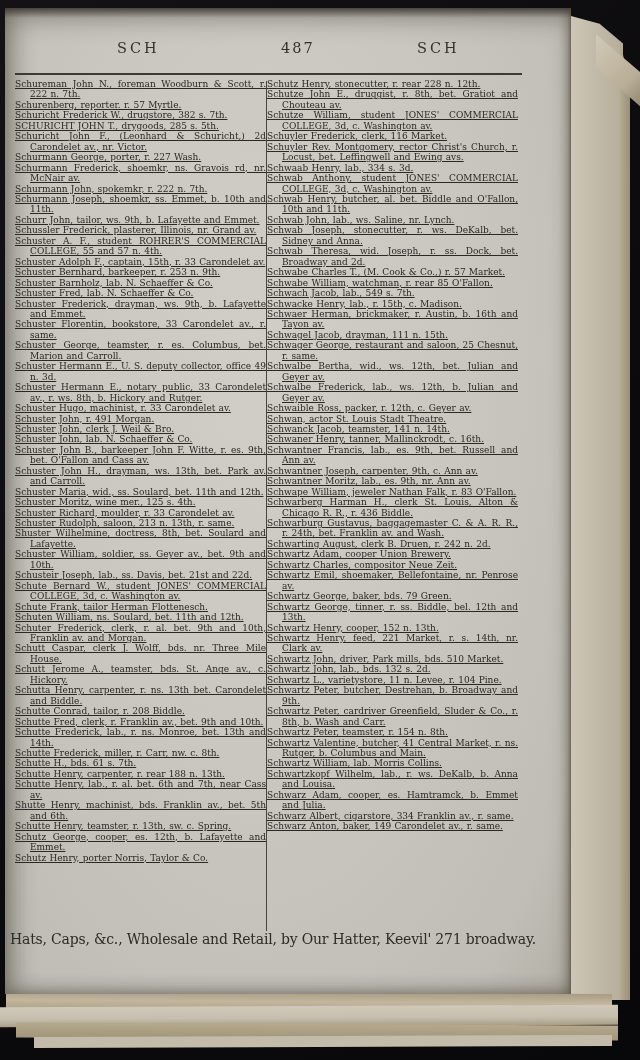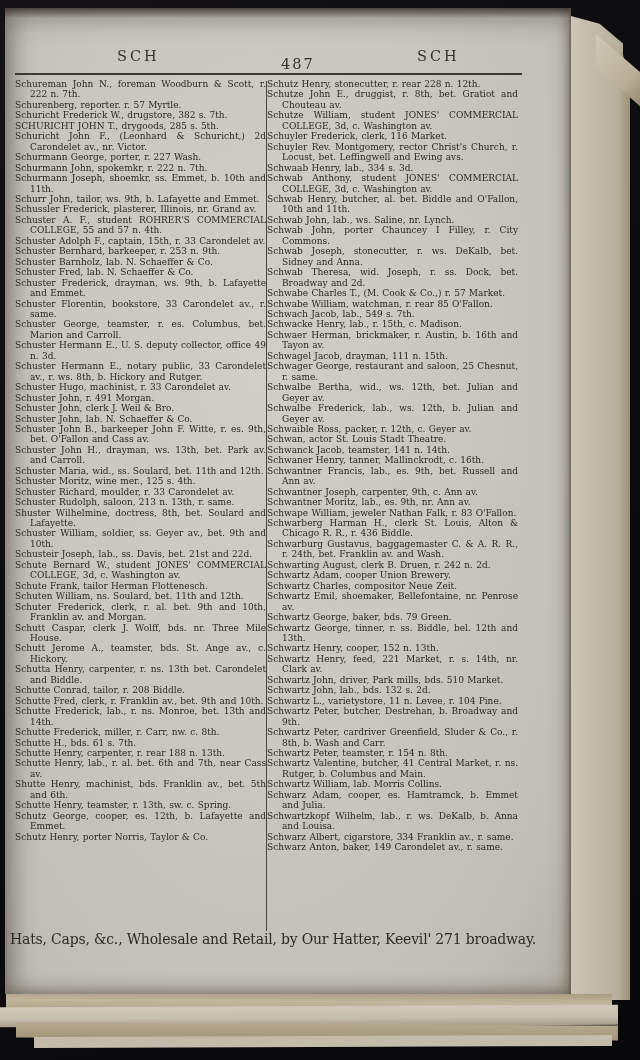--- a/index.html
+++ b/index.html
@@ -32,30 +32,30 @@
   .page{position:absolute;left:5px;top:8px;width:566px;height:986px;
       background:radial-gradient(ellipse at 45% 35%, #d0cec7 0%, #c9c7c0 45%, #bfbdb5 85%, #b3b0a6 100%);
       box-shadow:inset 0 14px 22px rgba(40,34,24,.28),
                  inset 14px 0 20px rgba(40,34,24,.18),
                  inset -4px 0 8px rgba(60,52,38,.25),
                  inset 0 -8px 14px rgba(60,52,38,.18);}
   .page-right-crease{position:absolute;right:0;top:0;width:3px;height:100%;
       background:linear-gradient(90deg,rgba(90,80,60,0),rgba(90,80,60,.55));}
 
   
-  .hdr{position:absolute;top:40px;left:0;width:520px;height:22px;color:#35322c;}
+  .hdr{position:absolute;top:32px;left:0;width:520px;height:22px;color:#35322c;}
   .hdr span{position:absolute;font-size:14.5px;letter-spacing:3px;}
   .hdr .h-left{left:112px;}
-  .hdr .h-num{left:276px;letter-spacing:2px;margin-top:8px;}
+  .hdr .h-num{left:276px;letter-spacing:2px;}
   .hdr .h-right{left:412px;}
   .hdr-rule{position:absolute;top:65px;left:10px;width:507px;height:2px;background:#3d3a33;}
 
   
   .cols{position:absolute;top:71px;left:10px;width:508px;height:854px;display:flex;}
-  .col{width:251px;overflow:hidden;color:#2b2925;}
+  .col{width:251px;overflow:hidden;color:#2b2925;text-decoration:underline;}
   .col.right{}
   .col-divider{width:1px;height:850px;background:#49453c;margin-top:2px;}
   .entry{font-size:9px;line-height:10.45px;text-align:justify;
          padding-left:15px;text-indent:-15px;
          word-spacing:.4px;}
 
   
   .footer-ad{position:absolute;top:923px;left:5px;width:512px;
       font-size:14px;letter-spacing:-0.2px;white-space:nowrap;
       color:#2e2b26;}
@@ -89,20 +89,21 @@
 
     <div class="cols">
       <div class="col left">
 
       <div class="entry">Schureman John N., foreman Woodburn &amp; Scott, r. 222 n. 7th.</div>
           <div class="entry">Schurenberg, reporter. r. 57 Myrtle.</div>
           <div class="entry">Schuricht Frederick W., drugstore, 382 s. 7th.</div>
           <div class="entry">SCHURICHT JOHN T., drygoods, 285 s. 5th.</div>
           <div class="entry">Schuricht John F., (Leonhard &amp; Schuricht,) 2d Carondelet av., nr. Victor.</div>
           <div class="entry">Schurmann George, porter, r. 227 Wash.</div>
+          <div class="entry">Schurmann Frederick, shoemkr, ns. Gravois rd, nr. McNair av.</div>
           <div class="entry">Schurmann John, spokemkr, r. 222 n. 7th.</div>
           <div class="entry">Schurmann Joseph, shoemkr, ss. Emmet, b. 10th and 11th.</div>
           <div class="entry">Schurr John, tailor, ws. 9th, b. Lafayette and Emmet.</div>
           <div class="entry">Schussler Frederick, plasterer, Illinois, nr. Grand av.</div>
           <div class="entry">Schuster A. F., student ROHRER'S COMMERCIAL COLLEGE, 55 and 57 n. 4th.</div>
           <div class="entry">Schuster Adolph F., captain, 15th, r. 33 Carondelet av.</div>
           <div class="entry">Schuster Bernhard, barkeeper, r. 253 n. 9th.</div>
           <div class="entry">Schuster Barnholz, lab. N. Schaeffer &amp; Co.</div>
           <div class="entry">Schuster Fred, lab. N. Schaeffer &amp; Co.</div>
           <div class="entry">Schuster Frederick, drayman, ws. 9th, b. Lafayette and Emmet.</div>
@@ -147,21 +148,20 @@
 
       <div class="entry">Schutz Henry, stonecutter, r. rear 228 n. 12th.</div>
           <div class="entry">Schutze John E., druggist, r. 8th, bet. Gratiot and Chouteau av.</div>
           <div class="entry">Schutze William, student JONES' COMMERCIAL COLLEGE, 3d, c. Washington av.</div>
           <div class="entry">Schuyler Frederick, clerk, 116 Market.</div>
           <div class="entry">Schuyler Rev. Montgomery, rector Christ's Church, r. Locust, bet. Leffingwell and Ewing avs.</div>
           <div class="entry">Schwaab Henry, lab., 334 s. 3d.</div>
           <div class="entry">Schwab Anthony, student JONES' COMMERCIAL COLLEGE, 3d, c. Washington av.</div>
           <div class="entry">Schwab Henry, butcher, al. bet. Biddle and O'Fallon, 10th and 11th.</div>
           <div class="entry">Schwab John, lab., ws. Saline, nr. Lynch.</div>
-          <div class="entry">Schwab John, porter Chauncey I Filley, r. City Commons.</div>
           <div class="entry">Schwab Joseph, stonecutter, r. ws. DeKalb, bet. Sidney and Anna.</div>
           <div class="entry">Schwab Theresa, wid. Joseph, r. ss. Dock, bet. Broadway and 2d.</div>
           <div class="entry">Schwabe Charles T., (M. Cook &amp; Co.,) r. 57 Market.</div>
           <div class="entry">Schwabe William, watchman, r. rear 85 O'Fallon.</div>
           <div class="entry">Schwach Jacob, lab., 549 s. 7th.</div>
           <div class="entry">Schwacke Henry, lab., r. 15th, c. Madison.</div>
           <div class="entry">Schwaer Herman, brickmaker, r. Austin, b. 16th and Tayon av.</div>
           <div class="entry">Schwagel Jacob, drayman, 111 n. 15th.</div>
           <div class="entry">Schwager George, restaurant and saloon, 25 Chesnut, r. same.</div>
           <div class="entry">Schwalbe Bertha, wid., ws. 12th, bet. Julian and Geyer av.</div>
@@ -185,22 +185,22 @@
           <div class="entry">Schwartz Henry, cooper, 152 n. 13th.</div>
           <div class="entry">Schwartz Henry, feed, 221 Market, r. s. 14th, nr. Clark av.</div>
           <div class="entry">Schwartz John, driver, Park mills, bds. 510 Market.</div>
           <div class="entry">Schwartz John, lab., bds. 132 s. 2d.</div>
           <div class="entry">Schwartz L., varietystore, 11 n. Levee, r. 104 Pine.</div>
           <div class="entry">Schwartz Peter, butcher, Destrehan, b. Broadway and 9th.</div>
           <div class="entry">Schwartz Peter, cardriver Greenfield, Sluder &amp; Co., r. 8th, b. Wash and Carr.</div>
           <div class="entry">Schwartz Peter, teamster, r. 154 n. 8th.</div>
           <div class="entry">Schwartz Valentine, butcher, 41 Central Market, r. ns. Rutger, b. Columbus and Main.</div>
           <div class="entry">Schwartz William, lab. Morris Collins.</div>
+          <div class="entry">Schwartzkopf Wilhelm, lab., r. ws. DeKalb, b. Anna and Louisa.</div>
           <div class="entry">Schwarz Adam, cooper, es. Hamtramck, b. Emmet and Julia.</div>
-          <div class="entry">Schwartzkopf Wilhelm, lab., r. ws. DeKalb, b. Anna and Louisa.</div>
           <div class="entry">Schwarz Albert, cigarstore, 334 Franklin av., r. same.</div>
           <div class="entry">Schwarz Anton, baker, 149 Carondelet av., r. same.</div>
         </div>
     </div>
 
     <div class="footer-ad">Hats, Caps, &amp;c., Wholesale and Retail, by Our Hatter, Keevil' 271 broadway.</div>
   </div>
 
 </div>
 

